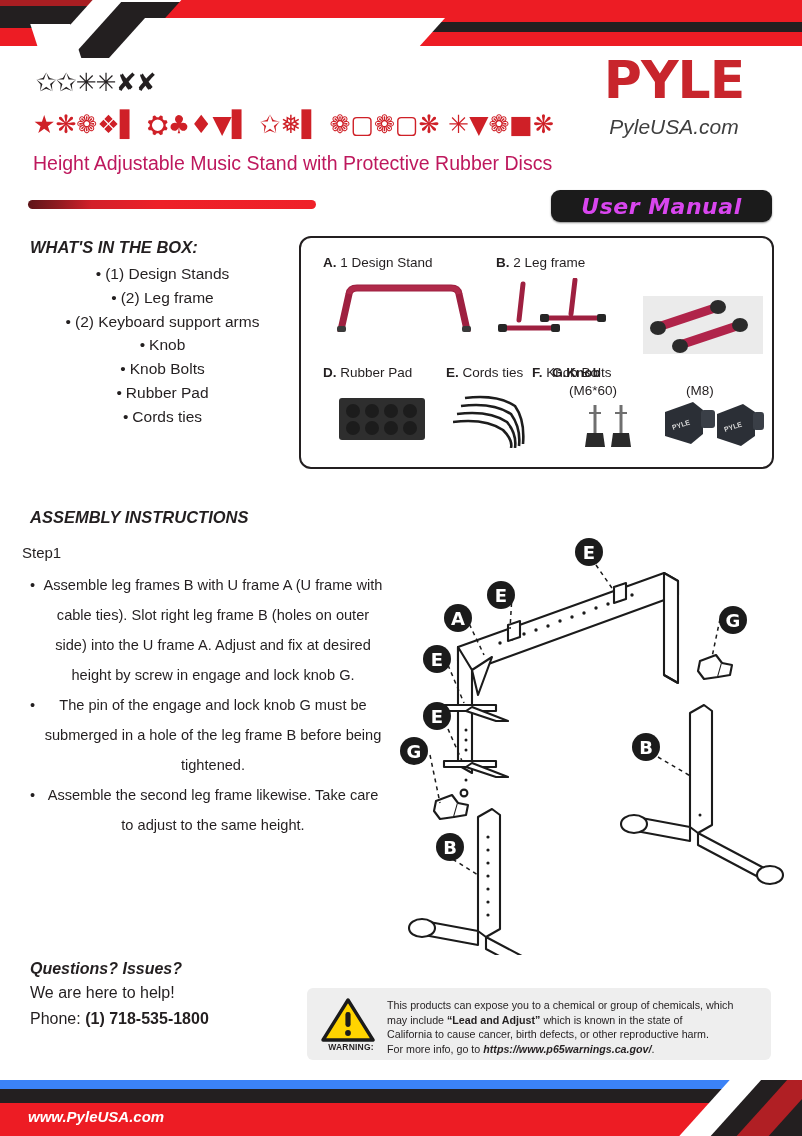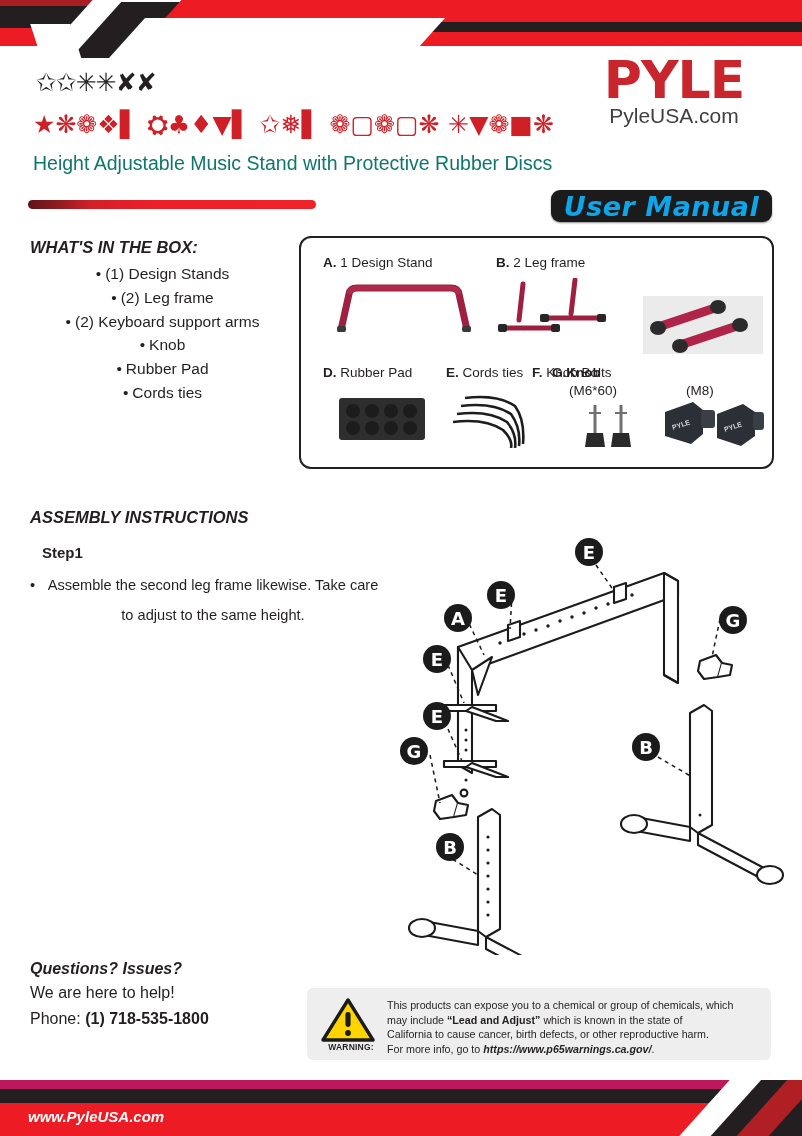--- a/index.html
+++ b/index.html
@@ -29,59 +29,59 @@
   .hdr .red3{position:absolute;left:176px;top:-10px;width:700px;height:32px;background:#ed1c24;
      transform:skewX(-42deg);}
   .hdr .wtip{position:absolute;left:40px;top:24px;width:40px;height:60px;background:#fff;
      transform:skewX(18deg);}
 
   
   .model{position:absolute;left:36px;top:70px;font-size:25px;font-weight:bold;color:#231f20;
      letter-spacing:-1px;line-height:1;font-family:"DejaVu Sans", sans-serif;}
   .prodname{position:absolute;left:33px;top:112px;font-size:25px;font-weight:bold;color:#cf2027;
      letter-spacing:0px;line-height:1;font-family:"DejaVu Sans", sans-serif;white-space:nowrap;}
-  .subtitle{position:absolute;left:33px;top:152px;font-size:19.5px;color:#0f766e;
+  .subtitle{position:absolute;left:33px;top:152px;font-size:19.5px;color:#be185d;
      font-family:"Liberation Sans", sans-serif;white-space:nowrap;}
 
   
   .logo{position:absolute;right:28px;top:58px;text-align:center;width:200px;}
   .logo .pyle{font-size:52px;font-weight:bold;color:#c8252c;line-height:.86;letter-spacing:-1px;
      font-family:"DejaVu Sans", sans-serif;}
-  .logo .dom{font-size:21px;color:#3f3f3f;line-height:1.1;margin-top:1px;
-     font-family:"Liberation Sans", sans-serif;}
+  .logo .dom{font-size:21px;color:#3f3f3f;line-height:1.1;margin-top:12px;
+     font-family:"Liberation Sans", sans-serif;font-style:italic;}
 
   
   .rule{position:absolute;left:28px;top:200px;width:288px;height:9px;border-radius:5px;
      background:linear-gradient(90deg,#5e1418 0,#8d1b20 10%,#d2202a 22%,#ed2028 45%,#ef2129 100%);}
 
   
   .umbadge{position:absolute;left:551px;top:190px;width:221px;height:32px;border-radius:9px;
      background:#1b1b1b;box-shadow:0 1px 2px rgba(0,0,0,.45);
      display:flex;align-items:center;justify-content:center;}
-  .umbadge span{color:#0ea5e9;font-size:27px;font-weight:bold;font-style:italic;letter-spacing:.5px;
+  .umbadge span{color:#d946ef;font-size:22px;font-weight:bold;font-style:italic;letter-spacing:.5px;
      font-family:"DejaVu Sans", sans-serif;}
 
   
   .wib-title{position:absolute;left:30px;top:238px;font-size:16.5px;font-weight:bold;font-style:italic;}
   .wib-list{position:absolute;left:30px;top:262px;width:265px;}
   .wib-list li{list-style:none;font-size:15.5px;line-height:23.8px;white-space:nowrap;}
   .wib-list .b{margin-right:4px;}
   ul{margin:0;padding:0;text-align:center;}
 
   
   .partsbox{position:absolute;left:299px;top:236px;width:471px;height:229px;
      border:2px solid #231f20;border-radius:12px;background:#fff;}
   .plabel{position:absolute;font-size:13.5px;line-height:16px;color:#231f20;}
   .plabel b{font-weight:bold;}
 
   .photo{position:absolute;}
 
   
   .asm-title{position:absolute;left:30px;top:508px;font-size:16.5px;font-weight:bold;font-style:italic;}
-  .step1{position:absolute;left:42px;top:544px;font-size:15px;font-weight:bold;}
+  .step1{position:absolute;left:22px;top:544px;font-size:15px;font-weight:normal;}
   .steps{position:absolute;left:30px;top:570px;width:355px;}
   .steps li{list-style:none;font-size:14.6px;line-height:30px;padding-left:11px;position:relative;}
   .steps li::before{content:"\2022";position:absolute;left:0;top:0;}
 
   
   .q-title{position:absolute;left:30px;top:960px;font-size:16px;font-weight:bold;font-style:italic;}
   .q-l1{position:absolute;left:30px;top:984px;font-size:16px;}
   .q-l2{position:absolute;left:30px;top:1010px;font-size:16px;}
   .q-l3{position:absolute;left:30px;top:1036px;font-size:16px;}
   .q-l2 b,.q-l3 b{font-weight:bold;}
@@ -91,21 +91,21 @@
      background:#eeeeee;}
   .wicon{position:absolute;left:14px;top:9px;width:60px;}
   .wtri{width:54px;height:46px;display:block;}
   .wlabel{font-size:8.5px;font-weight:bold;letter-spacing:.2px;text-align:center;margin-top:-1px;
      font-family:"Liberation Sans", sans-serif;}
   .wtext{position:absolute;left:80px;top:10px;width:372px;font-size:10.7px;line-height:14.6px;color:#231f20;}
   .wtext b{font-weight:bold;}
   .wtext i{font-weight:bold;}
 
   
-  .ftr{position:absolute;left:0;bottom:0;width:802px;height:56px;overflow:hidden;background:#be185d;}
+  .ftr{position:absolute;left:0;bottom:0;width:802px;height:56px;overflow:hidden;background:#3b82f6;}
   .ftr .fblk{position:absolute;left:-20px;top:9px;width:900px;height:14px;background:#231f20;
      transform:skewX(-42deg);}
   .ftr .fred{position:absolute;left:-40px;top:20px;width:900px;height:40px;background:#ed1c24;}
   .ftr .fw1{position:absolute;left:700px;top:-12px;width:46px;height:90px;background:#fff;
      transform:skewX(-42deg);}
   .ftr .fb2{position:absolute;left:726px;top:-6px;width:40px;height:90px;background:#231f20;
      transform:skewX(-42deg);}
   .ftr .fr2{position:absolute;left:752px;top:-6px;width:40px;height:90px;background:#b01f24;
      transform:skewX(-42deg);}
   .ftr .fb3{position:absolute;left:784px;top:-6px;width:46px;height:90px;background:#231f20;
@@ -150,20 +150,21 @@
   <div class="umbadge">
     <span>User Manual</span>
   </div>
 
   <div class="wib-title">WHAT'S IN THE BOX:</div>
   <ul class="wib-list">
     <li><span class="b">•</span><span>(1) Design Stands</span></li>
     <li><span class="b">•</span><span>(2) Leg frame</span></li>
     <li><span class="b">•</span><span>(2) Keyboard support arms</span></li>
     <li><span class="b">•</span><span>Knob</span></li>
+    <li><span class="b">•</span><span>Knob Bolts</span></li>
     <li><span class="b">•</span><span>Rubber Pad</span></li>
     <li><span class="b">•</span><span>Cords ties</span></li>
   </ul>
 
   <div class="partsbox">
 
     <div class="plabel" style="left:22px;top:17px;">
       <b>A.</b>
       <span>1 Design Stand</span>
     </div>
@@ -251,20 +252,22 @@
       <text x="14" y="34" fill="#d8d8d8" font-size="7" font-family="Liberation Sans, sans-serif" font-weight="bold" transform="rotate(-18 14 34)">PYLE</text>
       <path d="M58 18 L84 8 L96 16 L96 40 L82 50 L58 42 Z" fill="#2b2f36"></path>
       <rect x="94" y="16" width="11" height="18" rx="3" fill="#3a3f47"></rect>
       <text x="66" y="36" fill="#d8d8d8" font-size="7" font-family="Liberation Sans, sans-serif" font-weight="bold" transform="rotate(-18 66 36)">PYLE</text>
     </svg>
   </div>
 
   <div class="asm-title">ASSEMBLY INSTRUCTIONS</div>
   <div class="step1">Step1</div>
   <ul class="steps">
+    <li>Assemble leg frames B with U frame A (U frame with cable ties). Slot right leg frame B (holes on outer side) into the U frame A. Adjust and fix at desired height by screw in engage and lock knob G.</li>
+    <li>The pin of the engage and lock knob G must be submerged in a hole of the leg frame B before being tightened.</li>
     <li>Assemble the second leg frame likewise. Take care to adjust to the same height.</li>
   </ul>
 
   <svg style="position:absolute;left:400px;top:525px;" width="390" height="430" viewBox="0 0 390 430">
     <g fill="none" stroke="#1b1b1b" stroke-width="2.1" stroke-linejoin="round">
 
       <path d="M58 122 L264 48 L278 56 L278 70 L72 145 L58 136 Z" fill="#fff"></path>
 
       <path d="M58 122 L58 240 L72 248 L72 145 Z" fill="#fff"></path>
 

